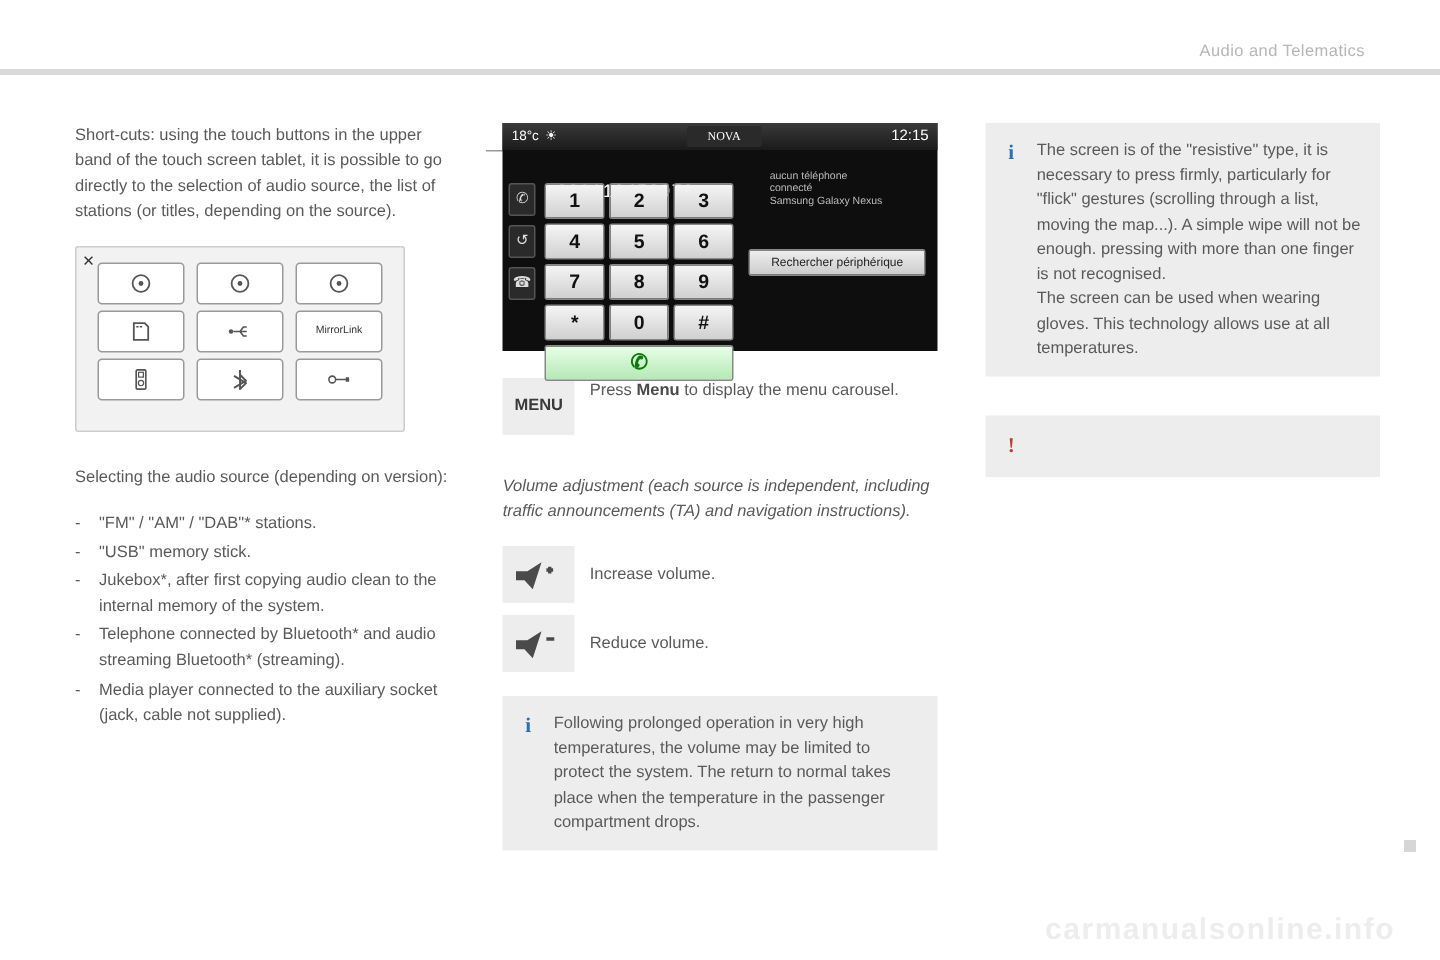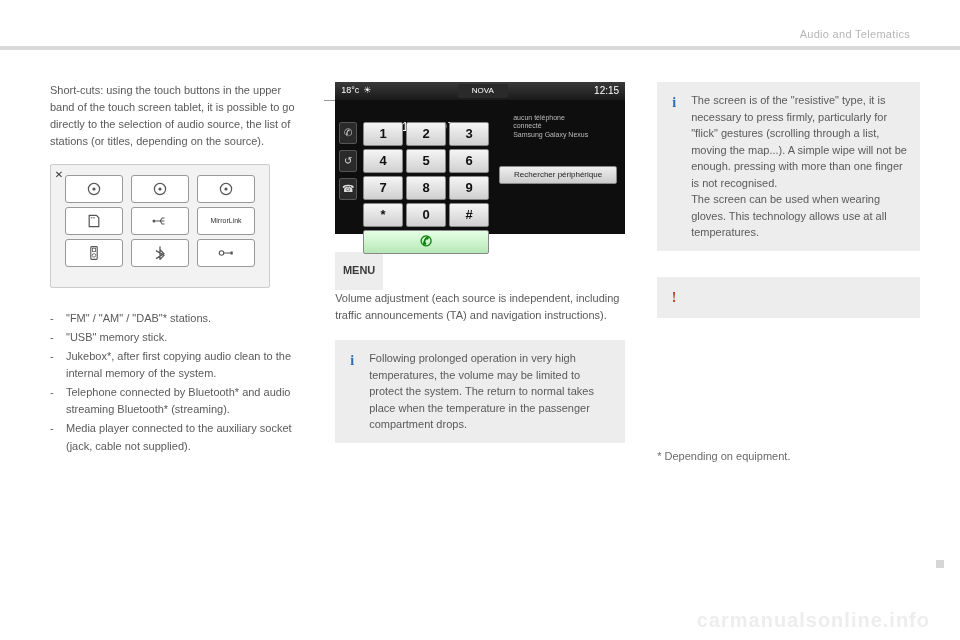--- a/index.html
+++ b/index.html
@@ -18,21 +18,21 @@
   .srow { display: flex; justify-content: center; gap: 8px; margin-top: 4px; }
   .sbtn { width: 58px; height: 28px; border: 1px solid #999; border-radius: 3px; background: #fff; display: flex; align-items: center; justify-content: center; font-size: 11px; color: #333; }
   .sbtn svg { width: 18px; height: 16px; }
   .list { margin: 2px 0 0 0; }
   .list .li { display: flex; margin-bottom: 2px; }
   .list .dash { width: 16px; flex: 0 0 16px; }
   .list .txt { flex: 1; }
   .phoneimg { width: 290px; height: 152px; background: #0e0e0e; position: relative; color: #fff; font-size: 9px; }
   .phoneimg .top { display: flex; align-items: center; justify-content: space-between; height: 18px; padding: 0 6px; background: linear-gradient(#3a3a3a,#1a1a1a); }
   .phoneimg .temp { display:flex; align-items:flex-end; gap:4px; }
-  .phoneimg .nova { background:#2a2a2a; padding:1px 14px; border-radius:2px; font-size:8px;}
+  .phoneimg .nova { background:#2a2a2a; padding:1px 14px; border-radius:2px; font-size:8px;font-family:Liberation Serif, serif;}
   .phoneimg .clock { font-size:10px; }
   .phoneimg .num { position:absolute; top:36px; left:28px; font-size:12px; letter-spacing:1px; }
   .phoneimg .side { position:absolute; left:4px; top:40px; display:flex; flex-direction:column; gap:6px; }
   .phoneimg .side .sic { width:18px; height:22px; background:#2a2a2a; border:1px solid #555; border-radius:2px; display:flex; align-items:center; justify-content:center; font-size:10px; color:#ddd;}
   .keypad { position:absolute; top:40px; left:28px; display:grid; grid-template-columns: repeat(3, 40px); grid-auto-rows: 24px; gap:3px; }
   .key { background: linear-gradient(#f5f5f5,#d0d0d0); color:#111; border:1px solid #888; border-radius:2px; display:flex; align-items:center; justify-content:center; font-weight:bold; font-family: "Arial Black", sans-serif; font-size:13px; }
   .key.last { grid-column: 1 / span 3; background: linear-gradient(#e6ffe6,#b6e8b6); }
   .phone-icon { color:#0a7a0a; font-size:14px; }
   .phoneimg .rtxt { position:absolute; top:32px; right:12px; font-size:7px; color:#bbb; line-height:1.2; text-align:left; width:100px;}
   .phoneimg .rbtn { position:absolute; top:84px; right:8px; width:118px; height:18px; background:linear-gradient(#eee,#ccc); color:#222; border-radius:2px; display:flex; align-items:center; justify-content:center; font-size:8px; border:1px solid #888;}
@@ -121,20 +121,21 @@
           <div class="sbtn">
               <svg viewBox="0 0 24 20">
                 <circle cx="6" cy="10" r="3" fill="none" stroke="#555" stroke-width="1.4"></circle>
                 <path d="M9 10h10" stroke="#555" stroke-width="1.4"></path>
                 <rect x="18" y="8" width="3" height="4" fill="#555"></rect>
               </svg>
             </div>
         </div>
       </div>
 
+      <p class="para">Selecting the audio source (depending on version):</p>
       <div class="list">
         <div class="li">
             <div class="dash">-</div>
             <div class="txt">"FM" / "AM" / "DAB"* stations.</div>
           </div>
         <div class="li">
             <div class="dash">-</div>
             <div class="txt">"USB" memory stick.</div>
           </div>
         <div class="li">
@@ -186,41 +187,61 @@
             </div>
         </div>
         <div class="rtxt" style="white-space:pre-line;">aucun téléphone
 connecté
 Samsung Galaxy Nexus</div>
         <div class="rbtn">Rechercher périphérique</div>
       </div>
 
       <div class="menurow">
         <div class="menubtn">MENU</div>
-      </div>
-
-      <p class="para" style="margin-top:0;">Volume adjustment (each source is independent, including traffic announcements (TA) and navigation instructions).</p>
-
+        <div class="menutxt">
+          <span>Press </span><b>Menu</b><span> to display the menu carousel.</span>
+        </div>
+      </div>
+
+      <p class="para" style="margin-top:26px;font-style:italic;">Volume adjustment (each source is independent, including traffic announcements (TA) and navigation instructions).</p>
+
+      <div class="volrow">
+        <div class="volbtn">
+          <svg viewBox="0 0 40 30">
+              <polygon points="4,20 14,20 24,28 24,4 14,12 4,12" fill="#4a4a4a" transform="skewX(-18)"></polygon>
+              <path d="M30 8v6M27 11h6" stroke="#4a4a4a" stroke-width="3"></path>
+            </svg>
+        </div>
+        <div>Increase volume.</div>
+      </div>
+      <div class="volrow">
+        <div class="volbtn">
+          <svg viewBox="0 0 40 30">
+              <polygon points="4,20 14,20 24,28 24,4 14,12 4,12" fill="#4a4a4a" transform="skewX(-18)"></polygon>
+              <path d="M27 11h7" stroke="#4a4a4a" stroke-width="3"></path>
+            </svg>
+        </div>
+        <div>Reduce volume.</div>
+      </div>
 
       <div class="infobox info" style="margin-top:16px; margin-bottom:0;">
         <div class="icn">i</div>
         <div>Following prolonged operation in very high temperatures, the volume may be limited to protect the system. The return to normal takes place when the temperature in the passenger compartment drops.</div>
       </div>
     </div>
 
     <div class="col col3">
       <div class="infobox info">
         <div class="icn">i</div>
         <div style="white-space:pre-line;">The screen is of the "resistive" type, it is necessary to press firmly, particularly for "flick" gestures (scrolling through a list, moving the map...). A simple wipe will not be enough. pressing with more than one finger is not recognised.
 The screen can be used when wearing gloves. This technology allows use at all temperatures.</div>
       </div>
 
       <div class="infobox warn">
         <div class="icn">!</div>
       </div>
 
-      <p class="footnote" style="margin-top:130px;">* Depending on equipment.</p>
     </div>
   </div>
 
   <div class="cornerdot"></div>
   <div class="watermark">carmanualsonline.info</div>
 </div>
 
 </body></html>

